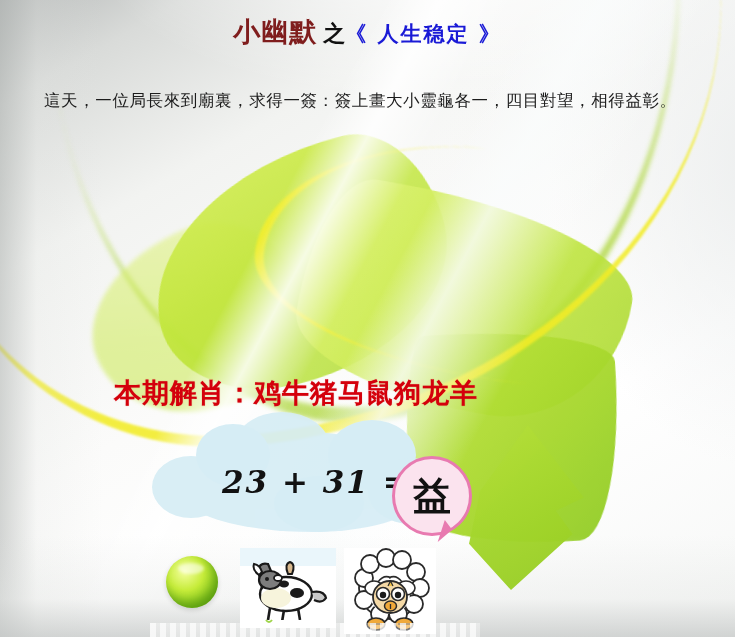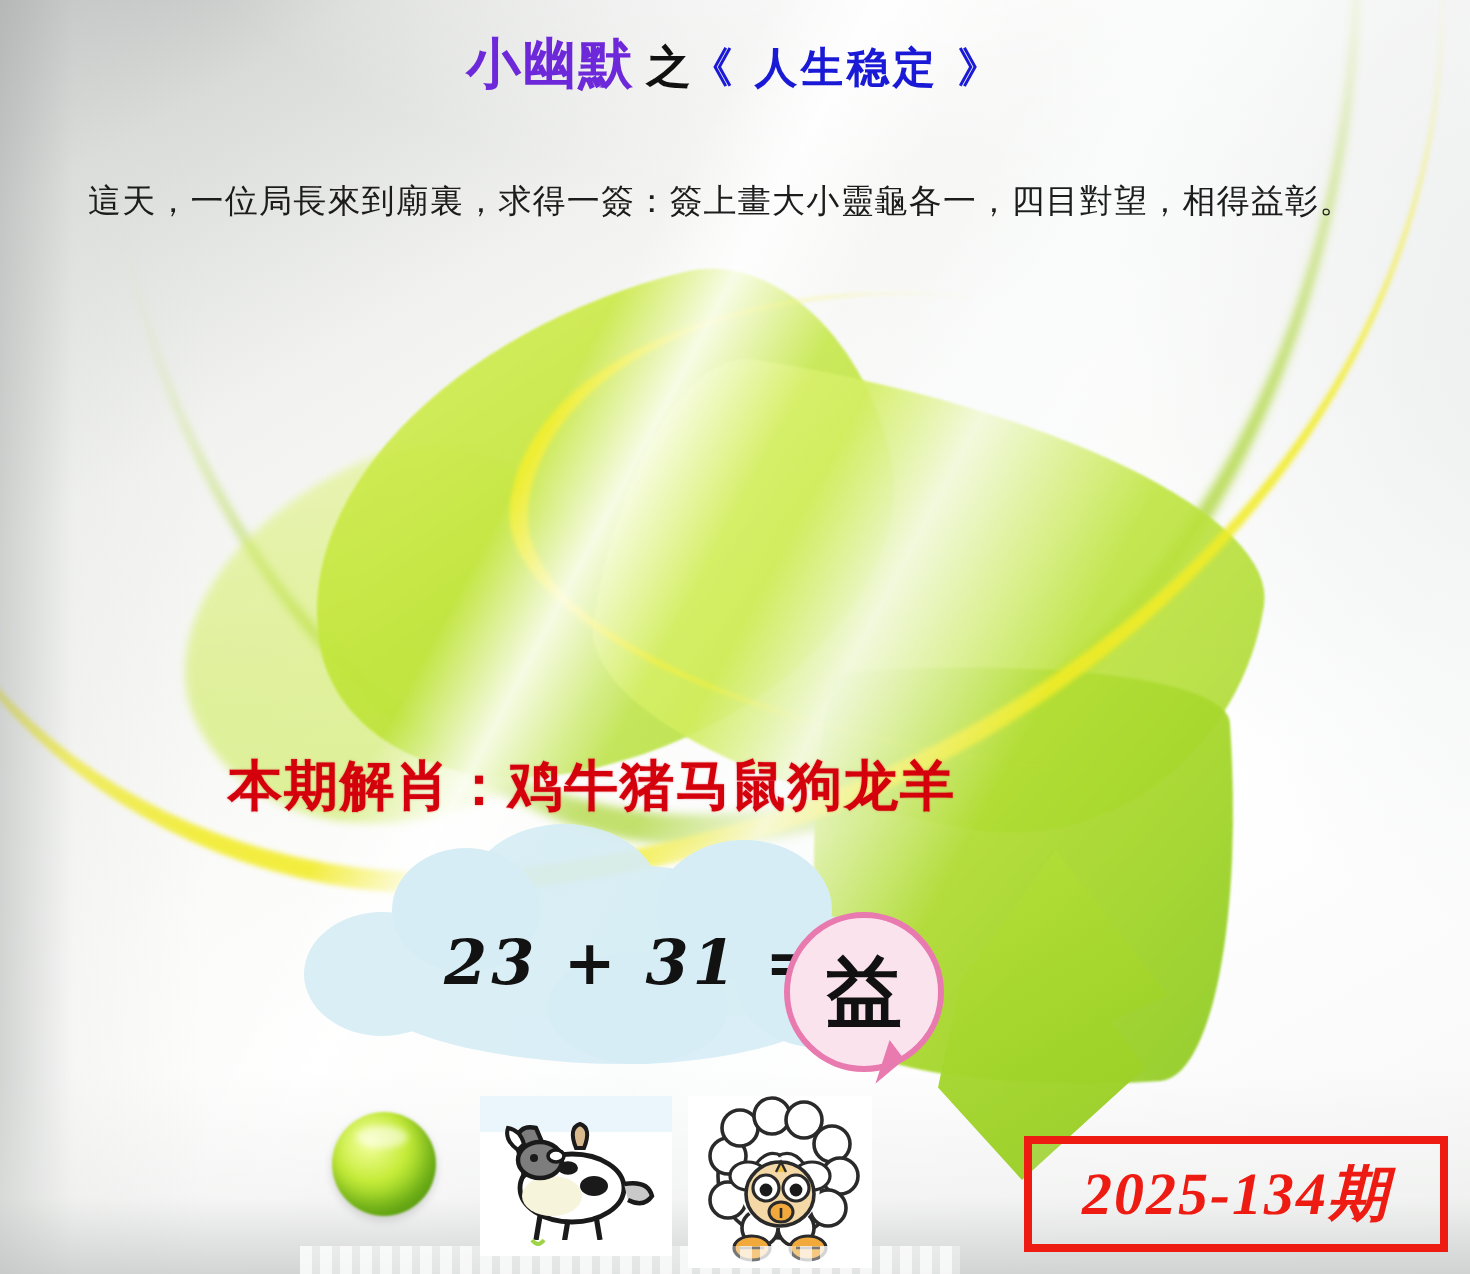--- a/index.html
+++ b/index.html
@@ -137,21 +137,21 @@
   .header {
     position: absolute;
     left: 0; right: 0; top: 14px;
     text-align: center;
     white-space: nowrap;
   }
   .title-main {
     font-family: "DejaVu Sans", "Liberation Sans", sans-serif;
     font-weight: bold;
     font-size: 27px;
-    color: #6d28d9;
+    color: #7f1d1d;
     letter-spacing: 1px;
   }
   .title-zhi {
     font-family: "DejaVu Serif", "Liberation Serif", serif;
     font-weight: bold;
     font-size: 22px;
     color: #111111;
     margin-left: 6px;
   }
   .title-sub {
@@ -162,21 +162,21 @@
     margin-left: 0;
     letter-spacing: 2px;
   }
 
   
   .story {
     position: absolute;
     left: 44px;
     top: 82px;
     width: 652px;
-    font-family: Liberation Serif, serif;
+    font-family: Liberation Sans, sans-serif;
     font-size: 16.5px;
     line-height: 37px;
     color: #1c1c1c;
     letter-spacing: 0.6px;
   }
   .story p { margin: 0; }
 
   
   .prediction {
     position: absolute;
@@ -447,17 +447,14 @@
       <path d="M46.5 56 v5" stroke="#2a2a2a" stroke-width="1.3"></path>
       <path d="M44 38 l2.5 -5 l2.5 5" fill="#f0c24a" stroke="#2a2a2a" stroke-width="1.2"></path>
       <ellipse cx="32" cy="76" rx="9" ry="6" fill="#f0a93a" stroke="#2a2a2a" stroke-width="1.6"></ellipse>
       <ellipse cx="60" cy="76" rx="9" ry="6" fill="#f0a93a" stroke="#2a2a2a" stroke-width="1.6"></ellipse>
       <path d="M26 76 h12 M54 76 h12" stroke="#2a2a2a" stroke-width="1.2"></path>
     </svg>
   </div>
 
   <div class="grass-strip"></div>
 
-  <div class="issue-badge">
-    <span class="issue-text">2025-134期</span>
-  </div>
 
 </div>
 
 </body></html>

